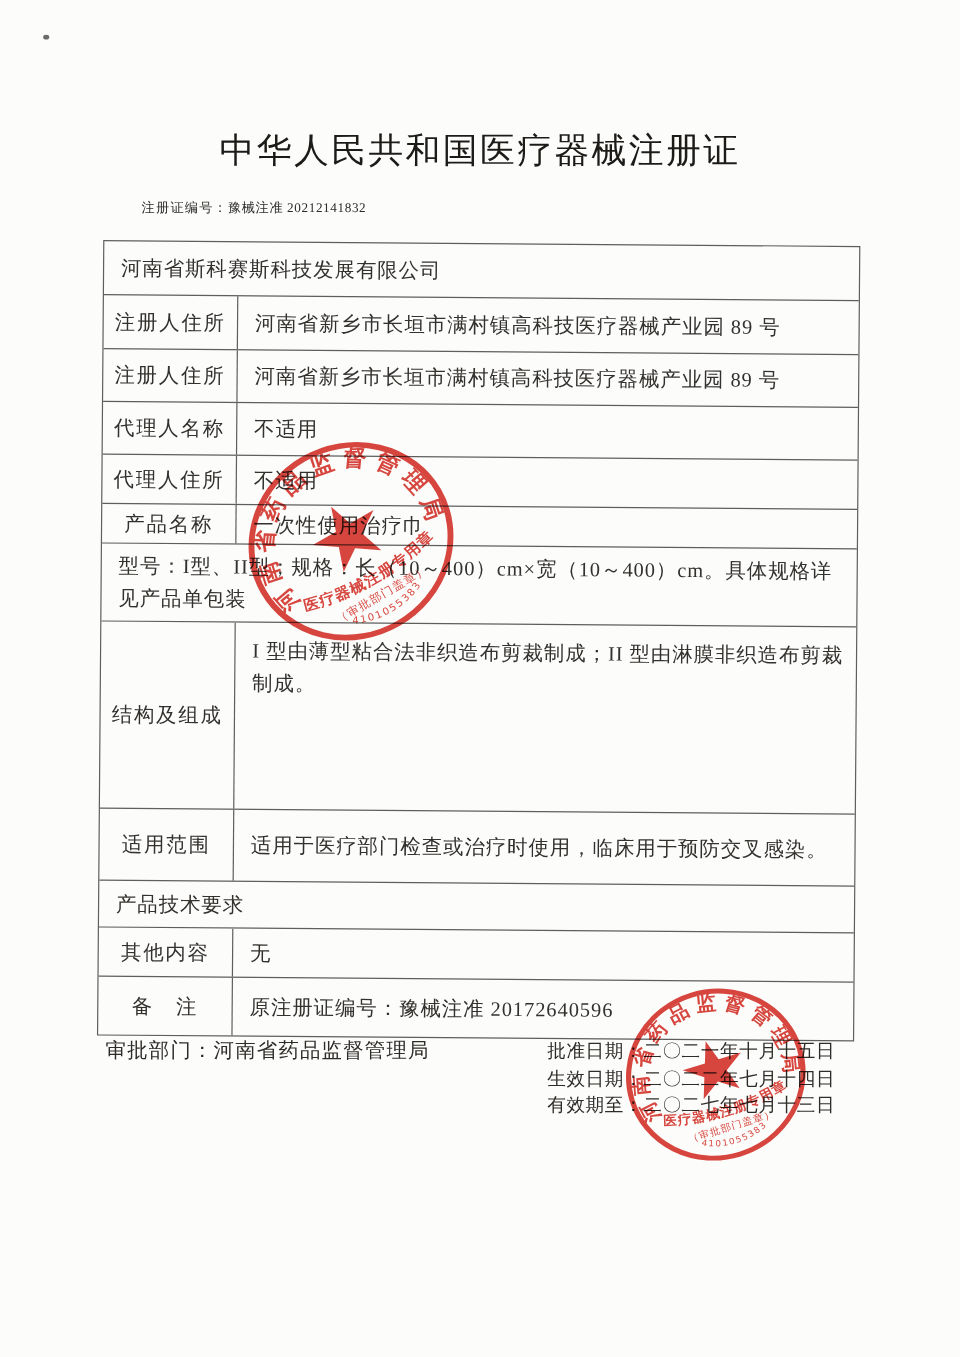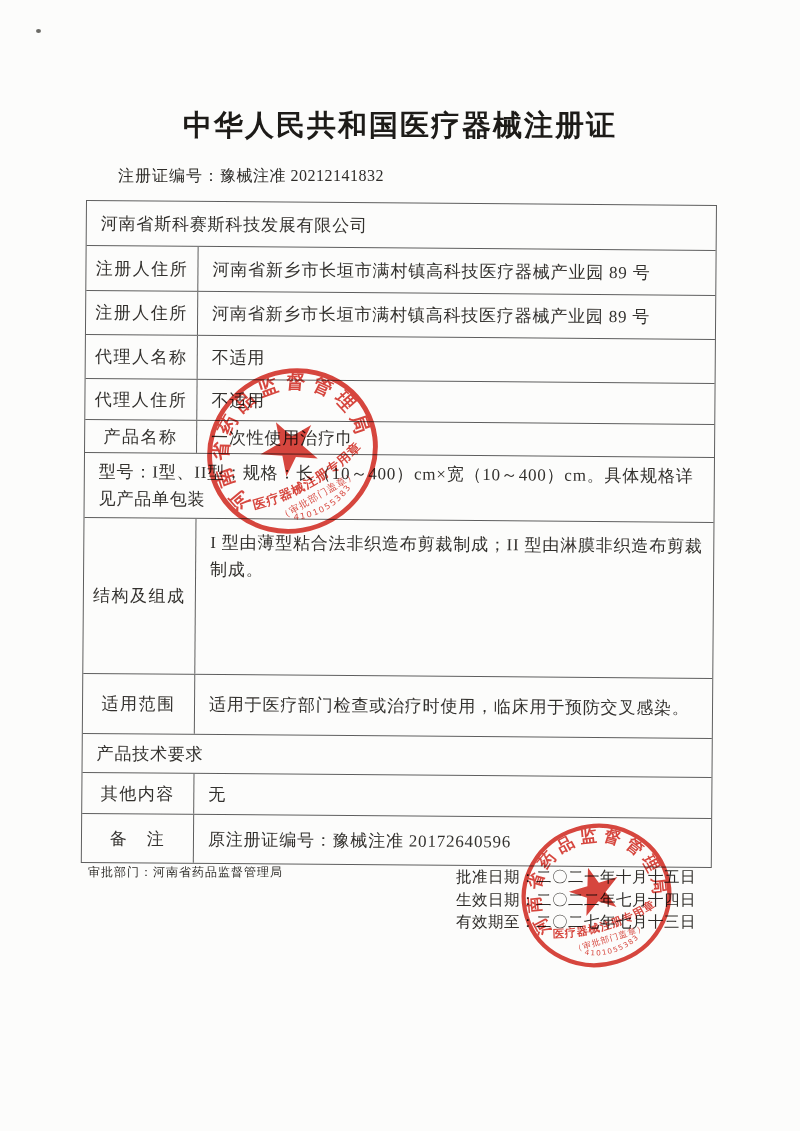--- a/index.html
+++ b/index.html
@@ -4,37 +4,37 @@
 <style>
   :root { --stamp-red:#d6372e; --ink:#2e2c29; --line:#5e5e5e; }
   * { margin:0; padding:0; box-sizing:border-box; }
   html,body { width:800px; height:1131px; }
   body { position:relative; background:#ffffff; font-family:"Liberation Serif","DejaVu Serif",serif; color:var(--ink); overflow:hidden; }
   .paper { position:absolute; inset:0; background:#fcfcfb; }
 
   .speck { position:absolute; left:36px; top:29px; width:5px; height:4px; background:#51504b; border-radius:50%; opacity:.85; }
 
   .title { position:absolute; top:106px; left:0; width:100%; text-align:center;
-           font-size:29px; font-weight:bold; letter-spacing:2px; color:#1d1b18; }
+           font-size:29px; font-weight:normal; letter-spacing:2px; color:#1d1b18; }
 
-  .cert-line { position:absolute; top:166px; left:118px; font-size:16px; letter-spacing:1px; }
+  .cert-line { position:absolute; top:166px; left:118px; font-size:11px; letter-spacing:1px; }
   .cert-line .num { letter-spacing:.5px; }
 
   .tbl { position:absolute; top:200px; left:86px; width:631px;
          border:1.5px solid var(--line); transform:rotate(.45deg); transform-origin:0 0; }
   .row { display:flex; border-bottom:1.4px solid var(--line); }
   .row:last-child { border-bottom:none; }
   .cl { flex:0 0 112px; width:112px; border-right:1.4px solid var(--line);
         display:flex; align-items:center; justify-content:center;
         font-size:17px; letter-spacing:1.5px; text-align:center; color:#33312e; }
   .cv { flex:1; display:flex; align-items:center; padding:2px 10px 2px 14px;
         font-size:17px; letter-spacing:.8px; line-height:27px; color:#33312e; }
   .cv.top { align-items:flex-start; padding-top:10px; }
 
-  .footer-left { position:absolute; top:864px; left:88px; font-size:12px; letter-spacing:1px; }
+  .footer-left { position:absolute; top:864px; left:88px; font-size:17px; letter-spacing:1px; }
   .dates { position:absolute; top:866px; left:456px; font-size:15.5px; line-height:22.5px; letter-spacing:.5px; }
   .dates .dline { white-space:nowrap; }
 
   .stamp { position:absolute; mix-blend-mode:multiply; opacity:.92; pointer-events:none; }
   .stamp svg { display:block; width:100%; height:100%; }
   .stamp-upper { left:202px; top:366px; width:181px; height:170px; transform:rotate(-30deg); }
   .stamp-lower { left:518px; top:821px; width:157px; height:149px; transform:rotate(-17deg); }
 
   .ring   { fill:none; stroke:var(--stamp-red); stroke-width:5.5; }
   .star   { fill:var(--stamp-red); }

